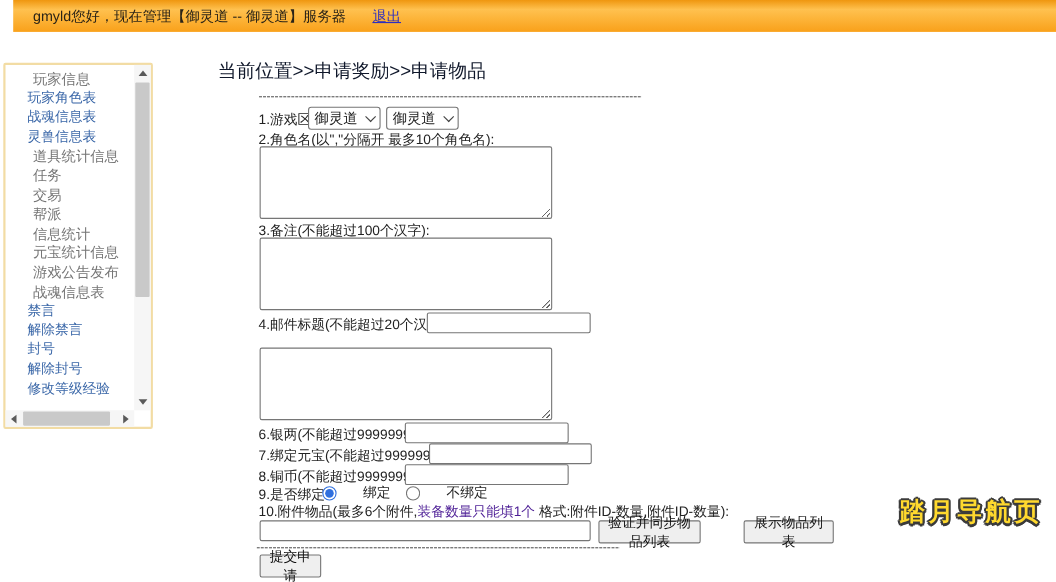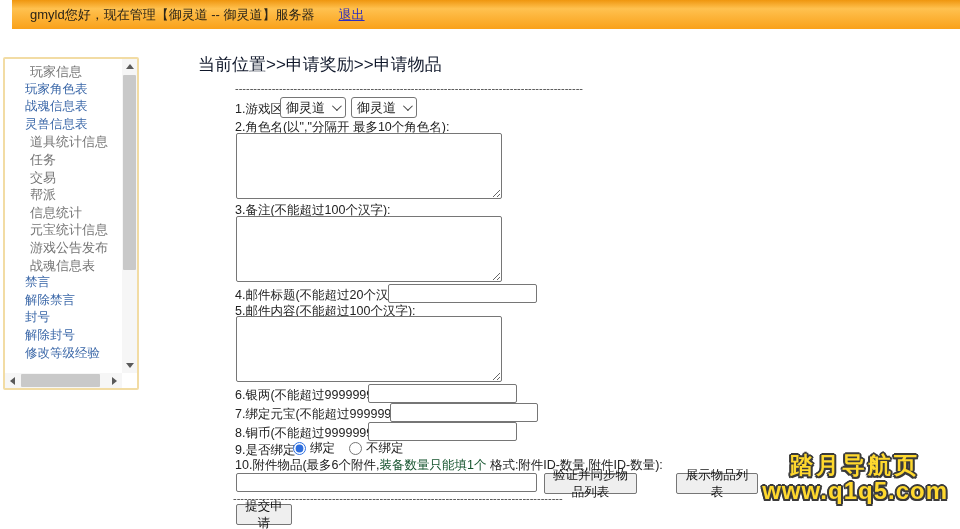--- a/index.html
+++ b/index.html
@@ -28,38 +28,38 @@
   .tri-down{width:0;height:0;border-left:4px solid transparent;border-right:4px solid transparent;border-top:5px solid #5a5a5a;}
   .tri-left{width:0;height:0;border-top:4px solid transparent;border-bottom:4px solid transparent;border-right:5px solid #5a5a5a;}
   .tri-right{width:0;height:0;border-top:4px solid transparent;border-bottom:4px solid transparent;border-left:5px solid #5a5a5a;}
   .vthumb{position:absolute;left:1px;width:13px;top:16px;height:195px;background:#c9c9c9;border-radius:1px;cursor:pointer;}
   .hthumb{position:absolute;top:1px;height:13px;left:16px;width:79px;background:#c9c9c9;border-radius:1px;cursor:pointer;}
 
   
   .crumb{position:absolute;left:198px;top:53px;font-size:17px;color:#0f172a;}
   .lbl{position:absolute;font-size:12.5px;color:#222;white-space:nowrap;}
   .divider{position:absolute;font-size:11px;color:#444;white-space:nowrap;overflow:hidden;letter-spacing:0;}
-  .red{color:#14532d;}
+  .red{color:#4c1d95;}
 
   .sel{position:absolute;height:21px;box-sizing:border-box;border:1px solid #767676;border-radius:3px;
        background:#fff;display:flex;align-items:center;padding:0 5px;font-size:13px;cursor:pointer;}
   .sel .caret{margin-left:7px;width:6px;height:6px;border-right:1.6px solid #444;border-bottom:1.6px solid #444;
               transform:rotate(45deg) translateY(-2px);}
 
   .ta{position:absolute;width:266px;height:66px;box-sizing:border-box;border:1px solid #767676;border-radius:2px;
       resize:both;font-family:"Liberation Sans","DejaVu Sans",sans-serif;font-size:12px;padding:2px;}
   .txt{position:absolute;box-sizing:border-box;height:19px;border:1px solid #767676;border-radius:2px;
        font-family:"Liberation Sans","DejaVu Sans",sans-serif;font-size:12px;padding:1px 4px;}
   .btn{position:absolute;box-sizing:border-box;height:21px;background:#efefef;border:1px solid #767676;border-radius:2px;
        font-family:"Liberation Sans","DejaVu Sans",sans-serif;font-size:12.5px;color:#111;cursor:pointer;
        display:flex;align-items:center;justify-content:center;padding:0 6px;}
 
   .radiorow{position:absolute;left:293px;top:440px;display:flex;align-items:center;font-size:12.5px;}
   .radiorow input{accent-color:#2f6fde;margin:0 4px 0 0;width:13px;height:13px;cursor:pointer;}
-  .radiorow .rlab{margin-right:14px;}
+  .radiorow .rlab{margin-right:14px;margin-left:20px;}
 
   
   .wm{position:absolute;right:12px;top:453px;text-align:center;font-weight:bold;color:#ffd92e;line-height:1.1;
       text-shadow:2px 0 #3b3b3b,-2px 0 #3b3b3b,0 2px #3b3b3b,0 -2px #3b3b3b,
                   1.5px 1.5px #3b3b3b,-1.5px 1.5px #3b3b3b,1.5px -1.5px #3b3b3b,-1.5px -1.5px #3b3b3b;}
   .wm .l1{font-size:23px;letter-spacing:3px;}
   .wm .l2{font-size:24px;letter-spacing:1px;}
 </style>
 </head>
 <body>
@@ -128,21 +128,20 @@
 
   <div class="lbl" style="left:235px;top:119px;">2.角色名(以","分隔开 最多10个角色名):</div>
   <textarea class="ta" style="left: 236px; top: 133px;" value=""></textarea>
 
   <div class="lbl" style="left:235px;top:202px;">3.备注(不能超过100个汉字):</div>
   <textarea class="ta" style="left: 236px; top: 216px;" value=""></textarea>
 
   <div class="lbl" style="left:235px;top:287px;">4.邮件标题(不能超过20个汉字):</div>
   <input class="txt" style="left: 388px; top: 284px; width: 149px;" value="">
 
-  <div class="lbl" style="left:235px;top:303px;">5.邮件内容(不能超过100个汉字):</div>
   <textarea class="ta" style="left: 236px; top: 316px;" value=""></textarea>
 
   <div class="lbl" style="left:235px;top:387px;">6.银两(不能超过99999999):</div>
   <input class="txt" style="left: 368px; top: 384px; width: 149px;" value="">
 
   <div class="lbl" style="left:235px;top:406px;">7.绑定元宝(不能超过99999999):</div>
   <input class="txt" style="left: 390px; top: 403px; width: 148px;" value="">
 
   <div class="lbl" style="left:235px;top:425px;">8.铜币(不能超过99999999):</div>
   <input class="txt" style="left: 368px; top: 422px; width: 149px;" value="">
@@ -161,16 +160,15 @@
   <input class="txt" style="left: 236px; top: 473px; width: 301px;" value="">
   <button class="btn" style="left:544px;top:473px;width:93px;">验证并同步物品列表</button>
   <button class="btn" style="left:676px;top:473px;width:82px;">展示物品列表</button>
 
   <div class="divider" style="left:233px;top:492px;width:330px;">--------------------------------------------------------------------------------------------------------------------</div>
 
   <button class="btn" style="left:236px;top:504px;width:56px;">提交申请</button>
 
   <div class="wm">
     <div class="l1">踏月导航页</div>
-    <div class="l2">www.q1q5.com</div>
   </div>
 
 </div>
 
 </body></html>

